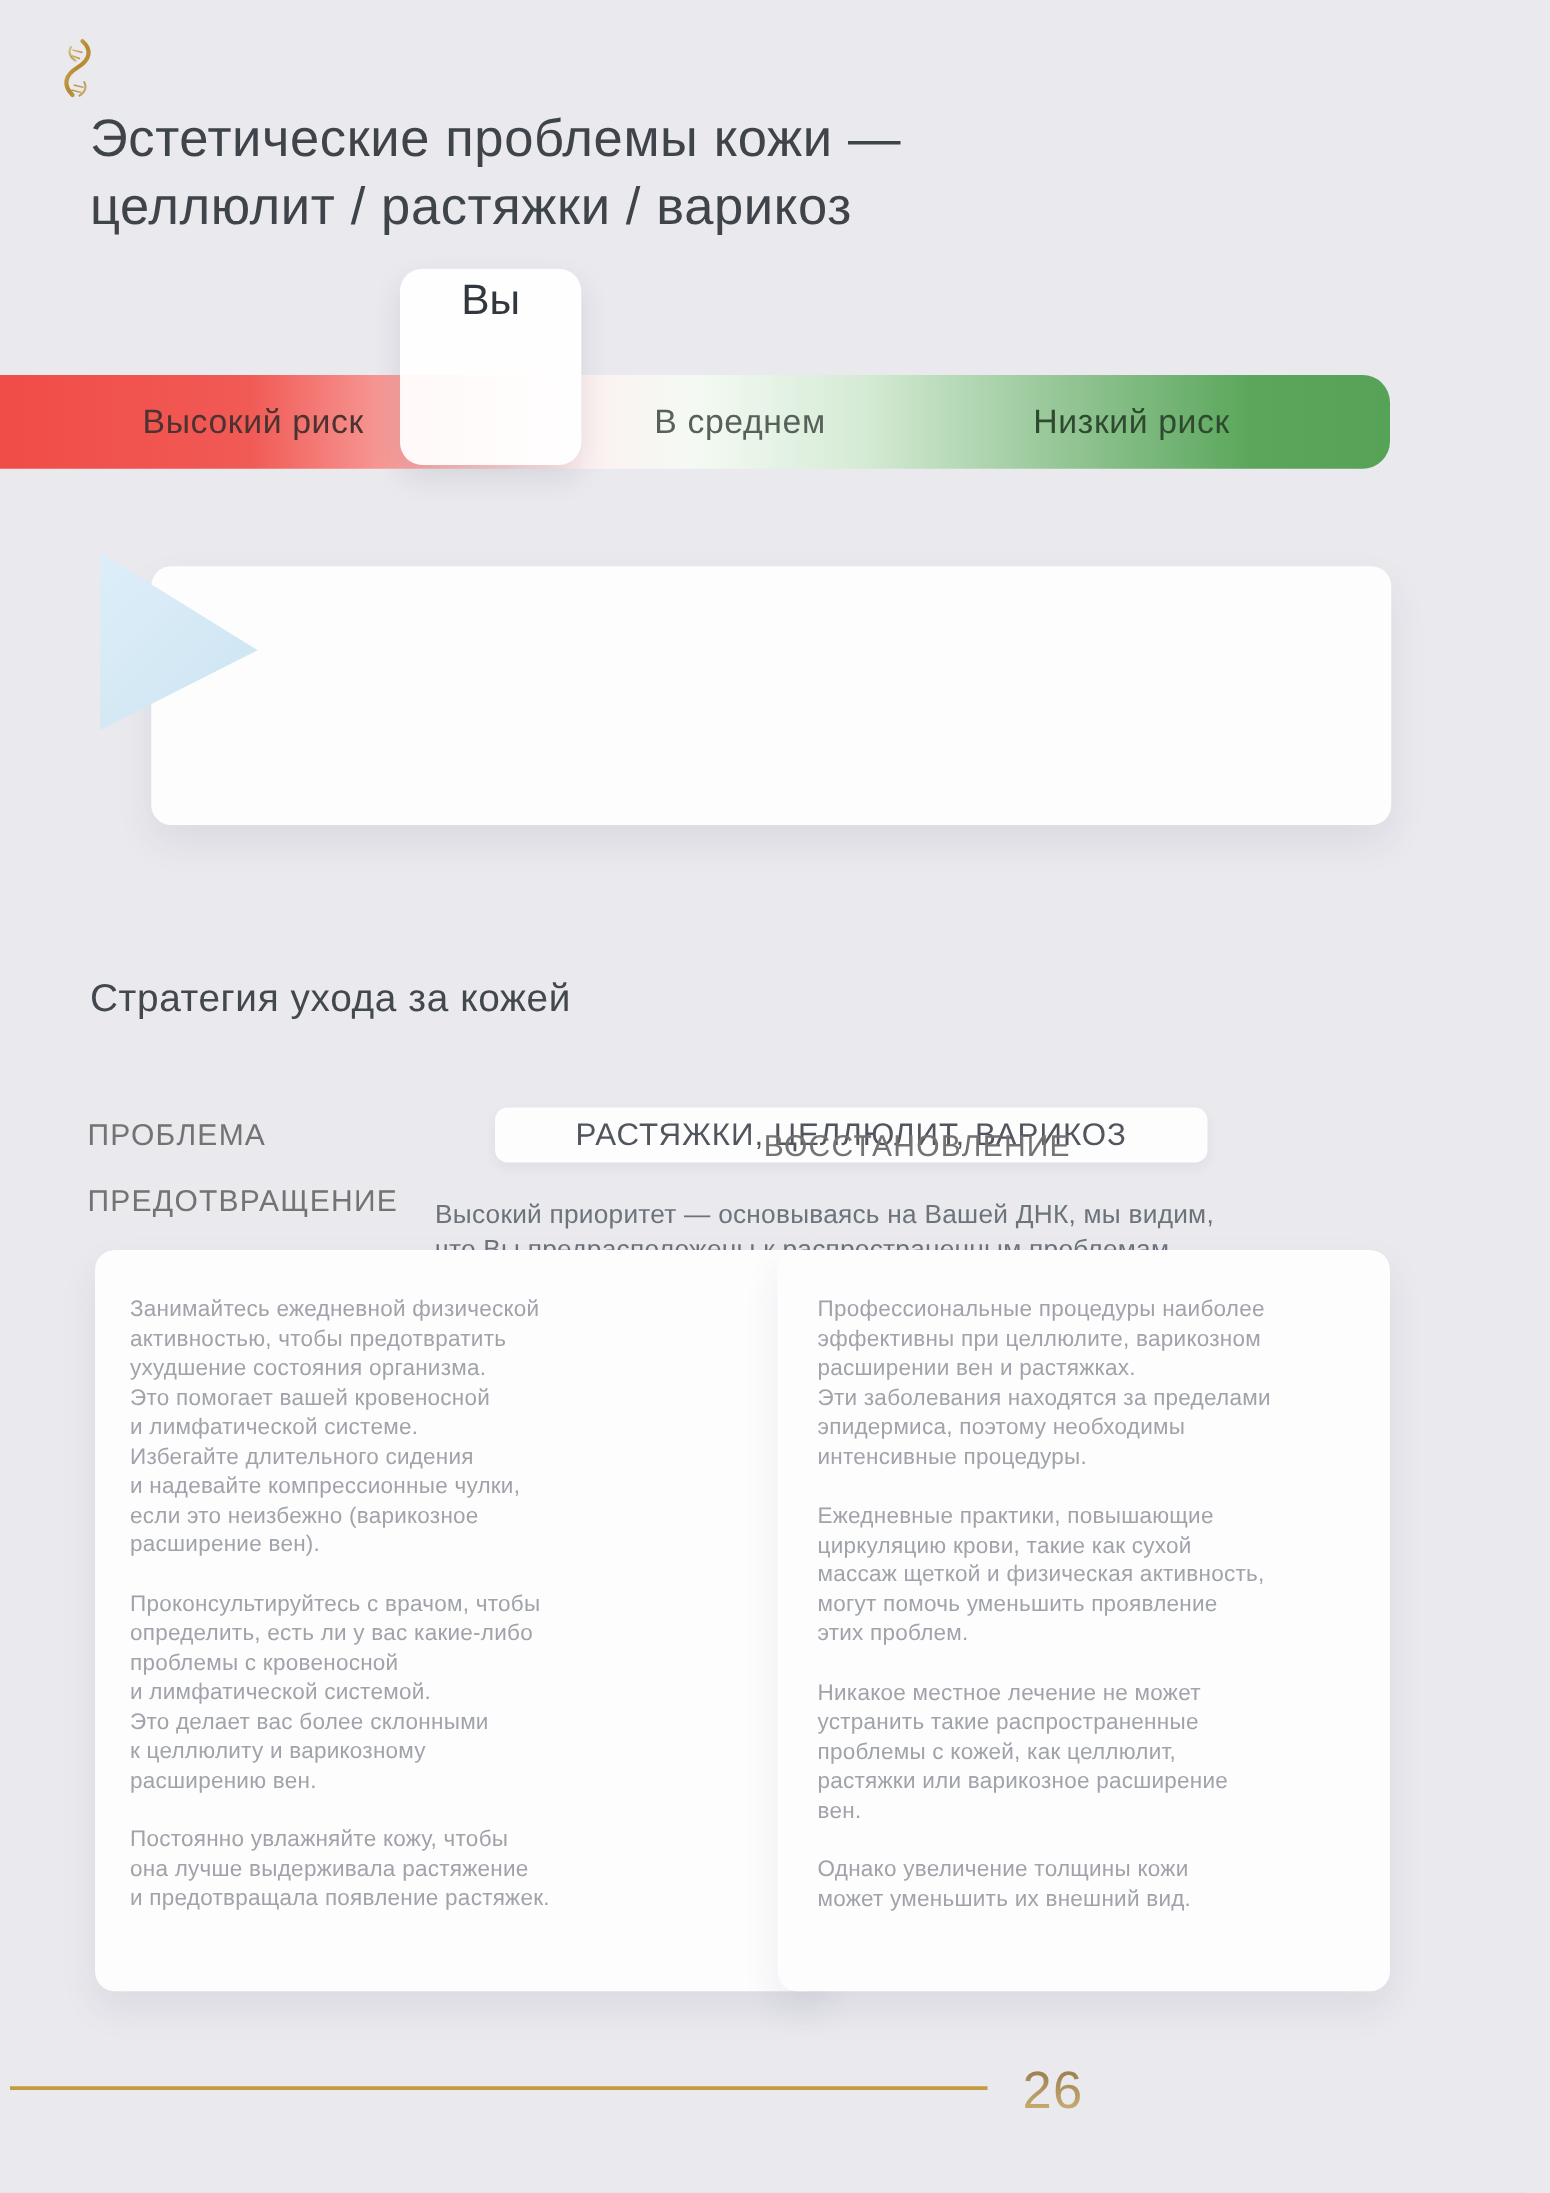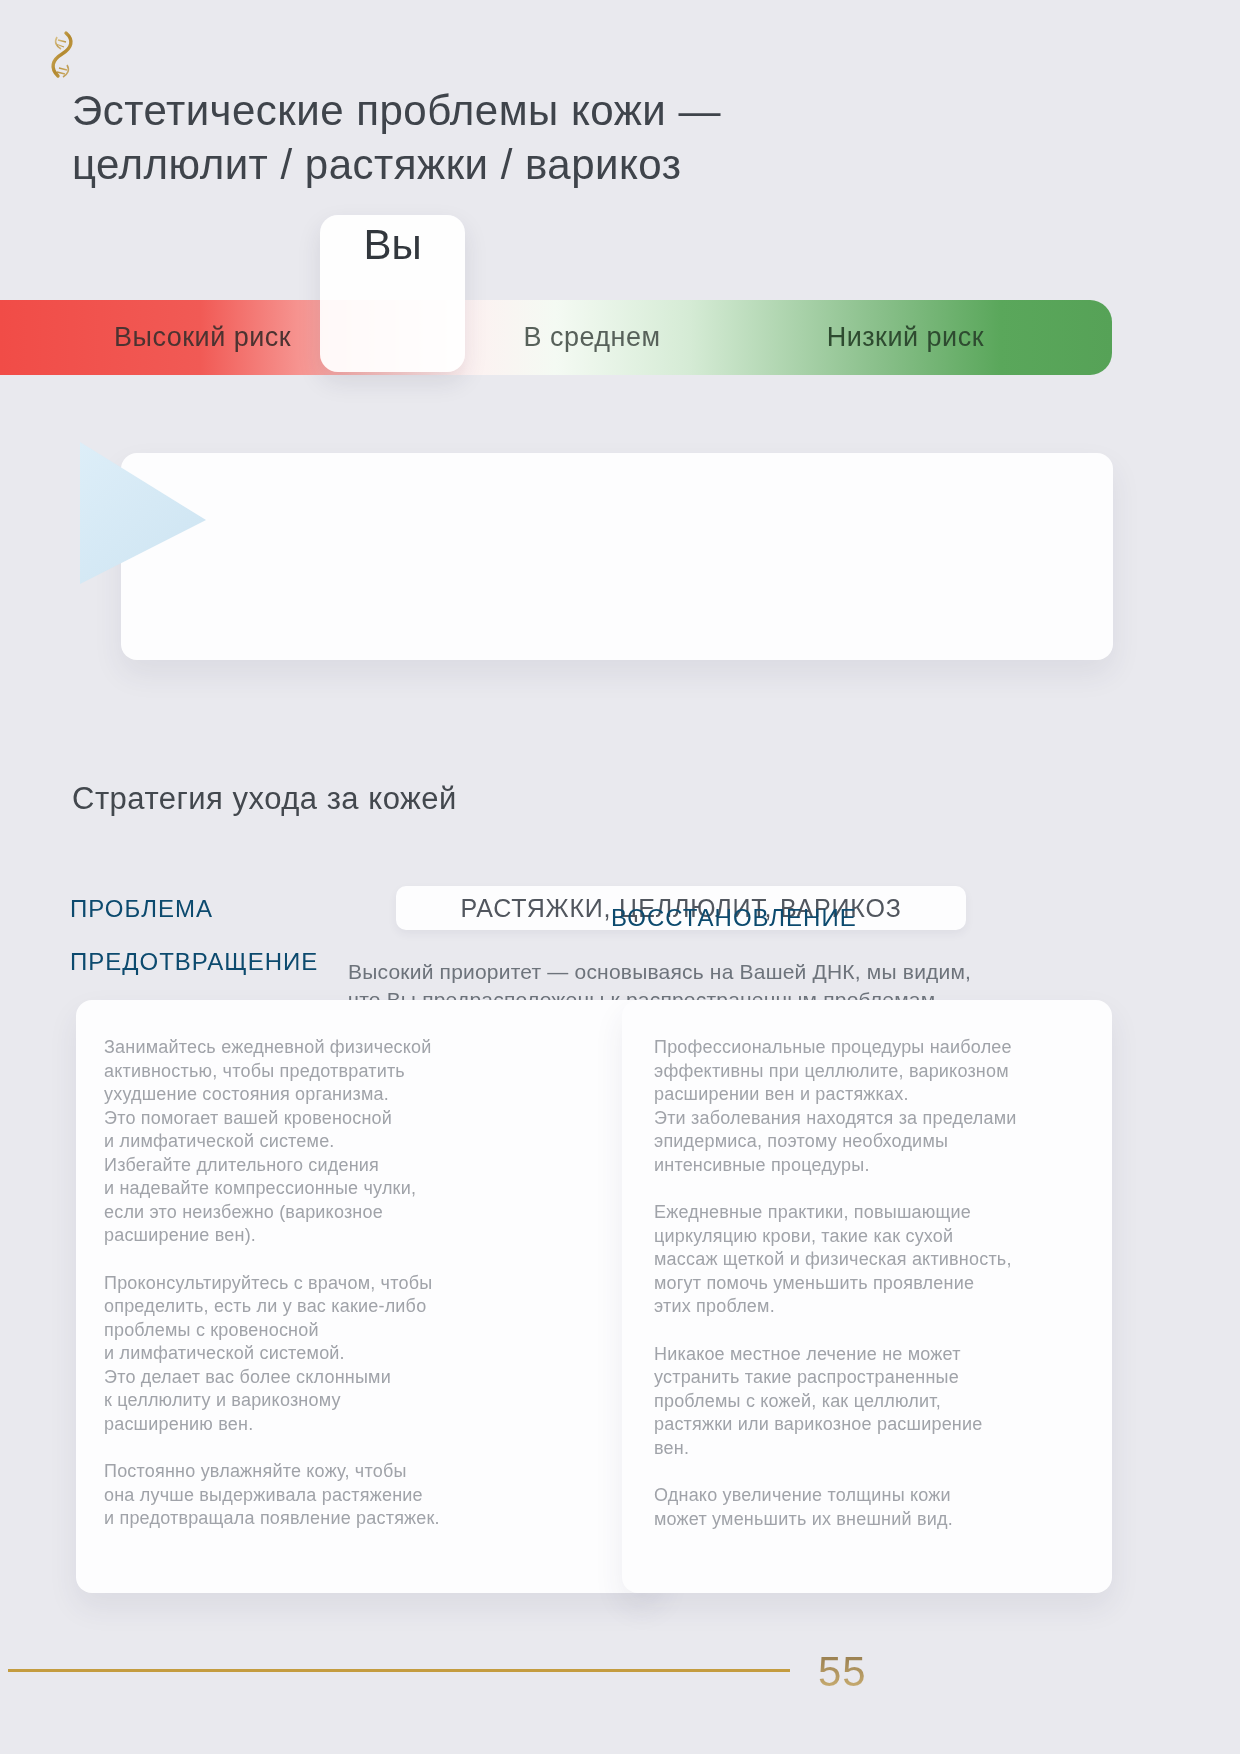--- a/index.html
+++ b/index.html
@@ -20,36 +20,36 @@
   .bar-label{position:absolute; top:0; height:75px; display:flex; align-items:center;
     font-size:27px; font-weight:300; letter-spacing:.5px;margin-left:36px;}
   #bar-label-high{left:78px; color:#4c3331;}
   #bar-label-mid{left:0; width:1112px; justify-content:center; color:#57615a;}
   #bar-label-low{right:128px; color:#2e4b30;}
 
   #you-marker{position:absolute; left:320px; top:215px; width:145px; height:157px;
     background:rgba(255,255,255,.93); border-radius:18px;
     box-shadow:0 10px 24px rgba(40,40,70,.10);
     display:flex; justify-content:center;}
-  #you-marker .you-text{font-size:42px; font-weight:300; color:#32373d; margin-top:6px;}
+  #you-marker .you-text{font-size:34px; font-weight:300; color:#32373d; margin-top:6px;}
 
   
   #callout-card{position:absolute; left:121px; top:453px; width:992px; height:207px;
     background:#fdfdfe; border-radius:16px; box-shadow:0 14px 30px rgba(50,50,90,.08);}
   #callout-text{position:absolute; left:227px; top:505px; width:730px;
     font-size:21px; line-height:27.5px; color:#6d737b; white-space:pre-line; letter-spacing:.2px;}
   #callout-pointer{position:absolute; left:80px; top:442px; width:126px; height:142px;
     background:linear-gradient(135deg,#ddeef8 0%, #cde4f2 100%);
     clip-path:polygon(0 0, 100% 55%, 0 100%);
     filter:drop-shadow(0 6px 8px rgba(60,80,110,.12));}
 
   
   #strategy-title{position:absolute; left:72px; top:781px; font-size:31px; font-weight:300;
     color:#43484e; letter-spacing:.5px;}
-  .kicker{position:absolute; font-size:24px; font-weight:300; color:#0c4a6e; letter-spacing:1px;}
+  .kicker{position:absolute; font-size:24px; font-weight:300; color:#737373; letter-spacing:1px;}
   #problem-label{left:70px; top:895px;}
   #prevention-header{left:70px; top:948px;}
   #restoration-header{left:611px; top:904px;}
   #problem-chip{position:absolute; left:396px; top:886px; width:570px; height:44px;
     background:#fdfdfe; border-radius:10px; box-shadow:0 4px 10px rgba(50,50,90,.06);
     display:flex; align-items:center; justify-content:center;
     font-size:25px; font-weight:300; color:#51565e; letter-spacing:.8px;}
 
   .strategy-card{position:absolute; top:1000px; height:593px; background:#fdfdfe;
     border-radius:16px; box-shadow:0 14px 30px rgba(50,50,90,.08); box-sizing:border-box;
@@ -152,15 +152,15 @@
     <p>Никакое местное лечение не может
 устранить такие распространенные
 проблемы с кожей, как целлюлит,
 растяжки или варикозное расширение
 вен.</p>
     <p>Однако увеличение толщины кожи
 может уменьшить их внешний вид.</p>
   </div>
 
   <div id="footer-rule"></div>
-  <div id="page-number">55</div>
+  <div id="page-number">26</div>
 
 </div>
 
 </body></html>

